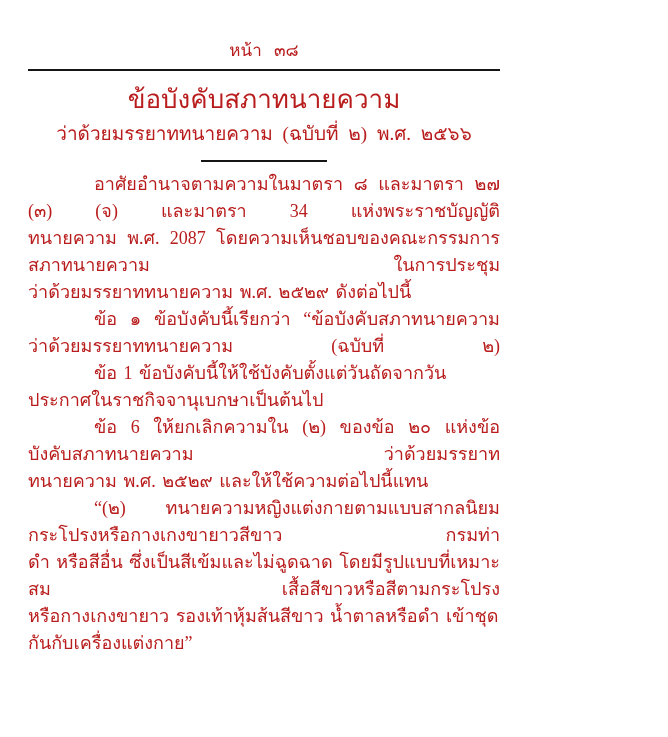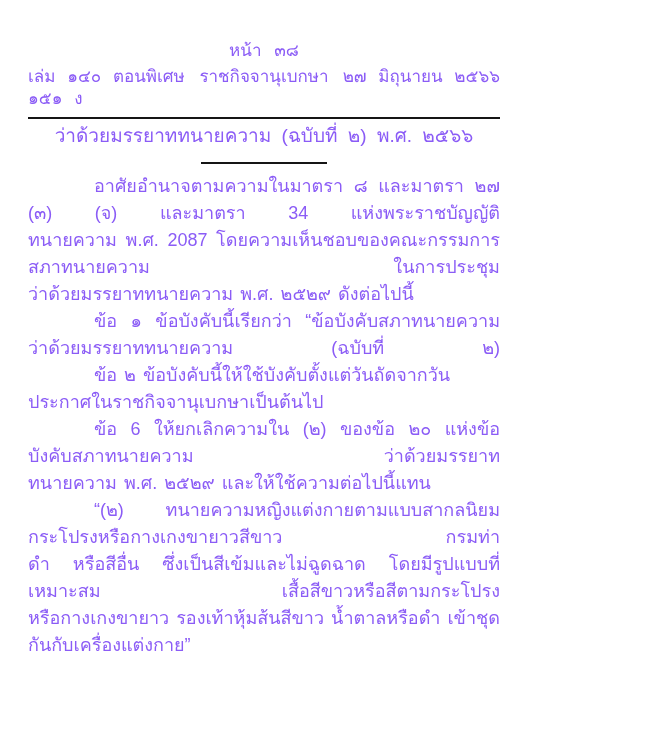--- a/index.html
+++ b/index.html
@@ -1,22 +1,22 @@
 <!DOCTYPE html>
 <html lang="th"><head>
 <meta charset="utf-8">
 <style>
   html, body { margin: 0; padding: 0; background: #ffffff; }
   .page {
     position: relative;
     width: 528px;
     height: 737px;
     background: #ffffff;
-    color: #8b5cf6;
-    font-family: Liberation Sans, sans-serif;
+    color: #b91c1c;
+    font-family: Liberation Serif, serif;
     overflow: hidden;
     box-sizing: border-box;
     padding: 40px 28px 0 28px;
   }
   
   .page-label {
     text-align: center;
     font-size: 17px;
     line-height: 22px;
     word-spacing: 8px;
@@ -74,43 +74,39 @@
   .ln.in { text-indent: 66px; }
   .ln.j  { text-align: justify; text-align-last: justify; }
 </style>
 </head>
 <body>
 
 <div class="page">
 
   <header>
     <div class="page-label">หน้า ๓๘</div>
-    <div class="header-row">
-      <span class="vol">เล่ม ๑๔๐ ตอนพิเศษ ๑๕๑ ง</span>
-      <span class="gaz">ราชกิจจานุเบกษา</span>
-      <span class="date">๒๗ มิถุนายน ๒๕๖๖</span>
-    </div>
     <hr class="header-rule">
   </header>
 
   <main>
+    <h1 class="doc-title">ข้อบังคับสภาทนายความ</h1>
     <h2 class="doc-subtitle">ว่าด้วยมรรยาททนายความ (ฉบับที่ ๒) พ.ศ. ๒๕๖๖</h2>
     <div class="title-divider"></div>
 
     <section class="doc-body">
       <p>
         <span class="ln in j">อาศัยอำนาจตามความในมาตรา ๘ และมาตรา ๒๗ (๓) (จ) และมาตรา 34 แห่งพระราชบัญญัติ</span>
         <span class="ln j">ทนายความ พ.ศ. 2087 โดยความเห็นชอบของคณะกรรมการสภาทนายความ ในการประชุม</span>
         <span class="ln">ว่าด้วยมรรยาททนายความ พ.ศ. ๒๕๒๙ ดังต่อไปนี้</span>
       </p>
       <p>
         <span class="ln in j">ข้อ ๑ ข้อบังคับนี้เรียกว่า “ข้อบังคับสภาทนายความ ว่าด้วยมรรยาททนายความ (ฉบับที่ ๒)</span>
       </p>
       <p>
-        <span class="ln in">ข้อ ๒ ข้อบังคับนี้ให้ใช้บังคับตั้งแต่วันถัดจากวันประกาศในราชกิจจานุเบกษาเป็นต้นไป</span>
+        <span class="ln in">ข้อ 1 ข้อบังคับนี้ให้ใช้บังคับตั้งแต่วันถัดจากวันประกาศในราชกิจจานุเบกษาเป็นต้นไป</span>
       </p>
       <p>
         <span class="ln in j">ข้อ 6 ให้ยกเลิกความใน (๒) ของข้อ ๒๐ แห่งข้อบังคับสภาทนายความ ว่าด้วยมรรยาท</span>
         <span class="ln">ทนายความ พ.ศ. ๒๕๒๙ และให้ใช้ความต่อไปนี้แทน</span>
       </p>
       <p>
         <span class="ln in j">“(๒) ทนายความหญิงแต่งกายตามแบบสากลนิยม กระโปรงหรือกางเกงขายาวสีขาว กรมท่า</span>
         <span class="ln j">ดำ หรือสีอื่น ซึ่งเป็นสีเข้มและไม่ฉูดฉาด โดยมีรูปแบบที่เหมาะสม เสื้อสีขาวหรือสีตามกระโปรง</span>
         <span class="ln">หรือกางเกงขายาว รองเท้าหุ้มส้นสีขาว น้ำตาลหรือดำ เข้าชุดกันกับเครื่องแต่งกาย”</span>
       </p>

